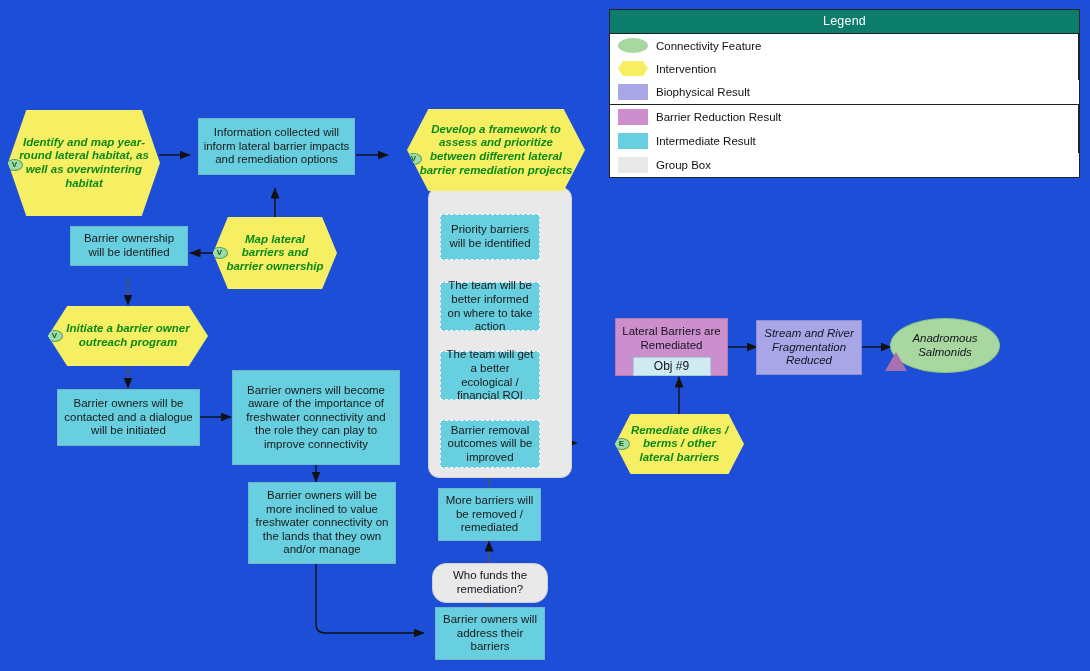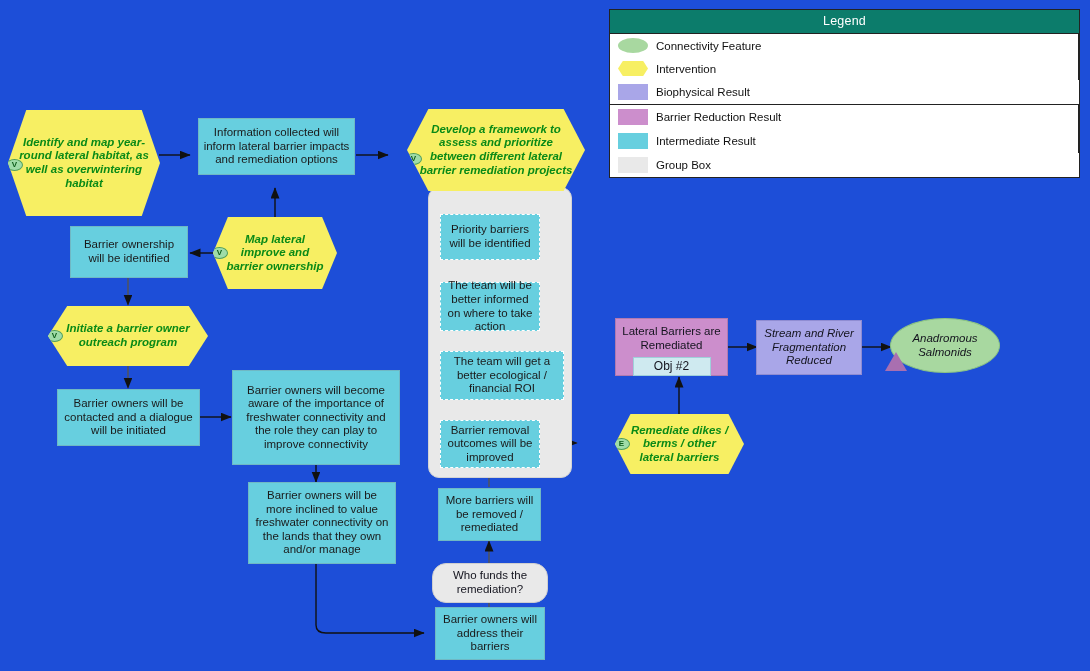--- a/index.html
+++ b/index.html
@@ -283,26 +283,26 @@
 
   <div class="node n-inter plain" style="left:198px; top:118px; width:157px; height:57px;">
     <span class="txt">Information collected will inform lateral barrier impacts and remediation options</span>
   </div>
 
   <div class="node n-hex" style="left:407px; top:109px; width:178px; height:82px;">
     <span class="txt">Develop a framework to assess and prioritize between different lateral barrier remediation projects</span>
     <span class="port" style="left:-2px; top:44px;">V</span>
   </div>
 
-  <div class="node n-inter" style="left:70px; top:226px; width:118px; height:52px;">
+  <div class="node n-inter" style="left:70px; top:226px; width:118px; height:40px;">
     <span class="txt">Barrier ownership will be identified</span>
   </div>
 
   <div class="node n-hex" style="left:213px; top:217px; width:124px; height:72px;">
-    <span class="txt">Map lateral improve and barrier ownership</span>
+    <span class="txt">Map lateral barriers and barrier ownership</span>
     <span class="port" style="left:-2px; top:30px;">V</span>
   </div>
 
   <div class="node n-hex" style="left:48px; top:306px; width:160px; height:60px;">
     <span class="txt">Initiate a barrier owner outreach program</span>
     <span class="port" style="left:-2px; top:24px;">V</span>
   </div>
 
   <div class="node n-inter" style="left:57px; top:389px; width:143px; height:57px;">
     <span class="txt">Barrier owners will be contacted and a dialogue will be initiated</span>
@@ -317,21 +317,21 @@
   </div>
 
   <div class="node n-inter dashed" style="left:440px; top:214px; width:100px; height:46px;">
     <span class="txt">Priority barriers will be identified</span>
   </div>
 
   <div class="node n-inter dashed" style="left:440px; top:282px; width:100px; height:49px;">
     <span class="txt">The team will be better informed on where to take action</span>
   </div>
 
-  <div class="node n-inter dashed" style="left:440px; top:351px; width:124px; height:49px;">
+  <div class="node n-inter dashed" style="left:440px; top:351px; width:100px; height:49px;">
     <span class="txt">The team will get a better ecological / financial ROI</span>
   </div>
 
   <div class="node n-inter dashed" style="left:440px; top:420px; width:100px; height:48px;">
     <span class="txt">Barrier removal outcomes will be improved</span>
   </div>
 
   <div class="node n-inter" style="left:438px; top:488px; width:103px; height:53px;">
     <span class="txt">More barriers will be removed / remediated</span>
   </div>
@@ -344,21 +344,21 @@
     <span class="txt">Barrier owners will address their barriers</span>
   </div>
 
   <div class="node n-hex" style="left:615px; top:414px; width:129px; height:60px;">
     <span class="txt">Remediate dikes / berms / other lateral barriers</span>
     <span class="port" style="left:-2px; top:24px;">E</span>
   </div>
 
   <div class="node n-barrier" style="left:615px; top:318px; width:113px; height:58px;">
     <span class="txt">Lateral Barriers are Remediated</span>
-    <span class="obj-chip">Obj #2</span>
+    <span class="obj-chip">Obj #9</span>
   </div>
 
   <div class="node n-bio" style="left:756px; top:320px; width:106px; height:55px;">
     <span class="txt">Stream and River Fragmentation Reduced</span>
   </div>
 
   <div class="node n-ellipse" style="left:890px; top:318px; width:110px; height:55px;">
     <span class="txt">Anadromous Salmonids</span>
   </div>
   <div class="tri-marker" style="left:885px; top:352px;"></div>

